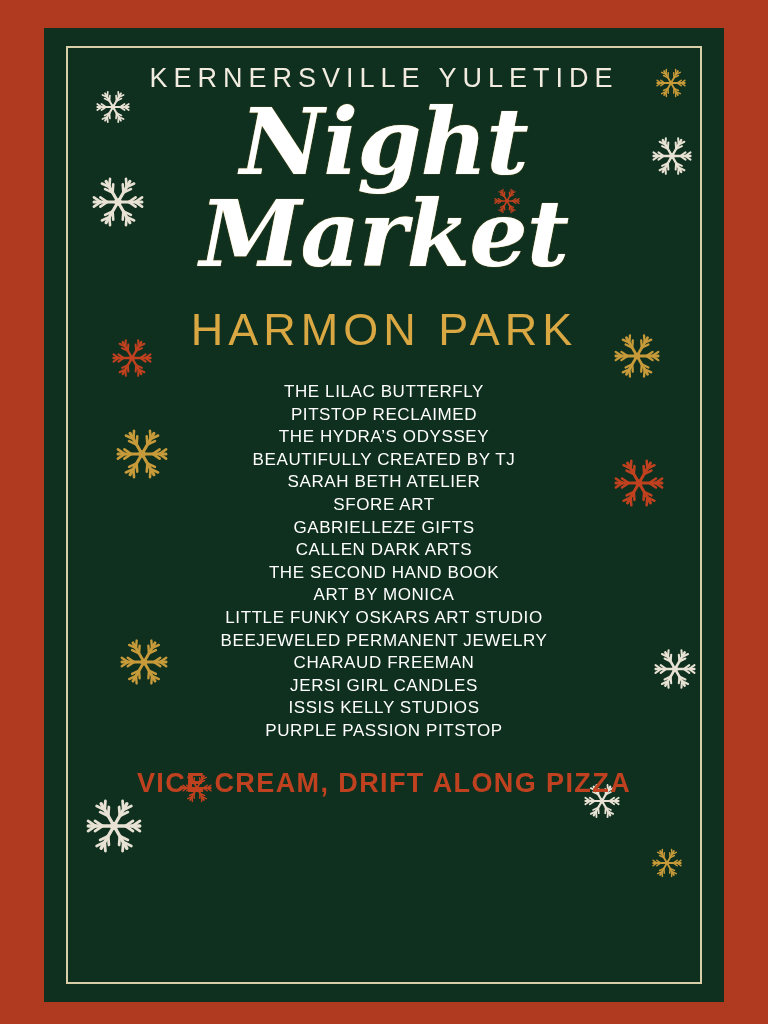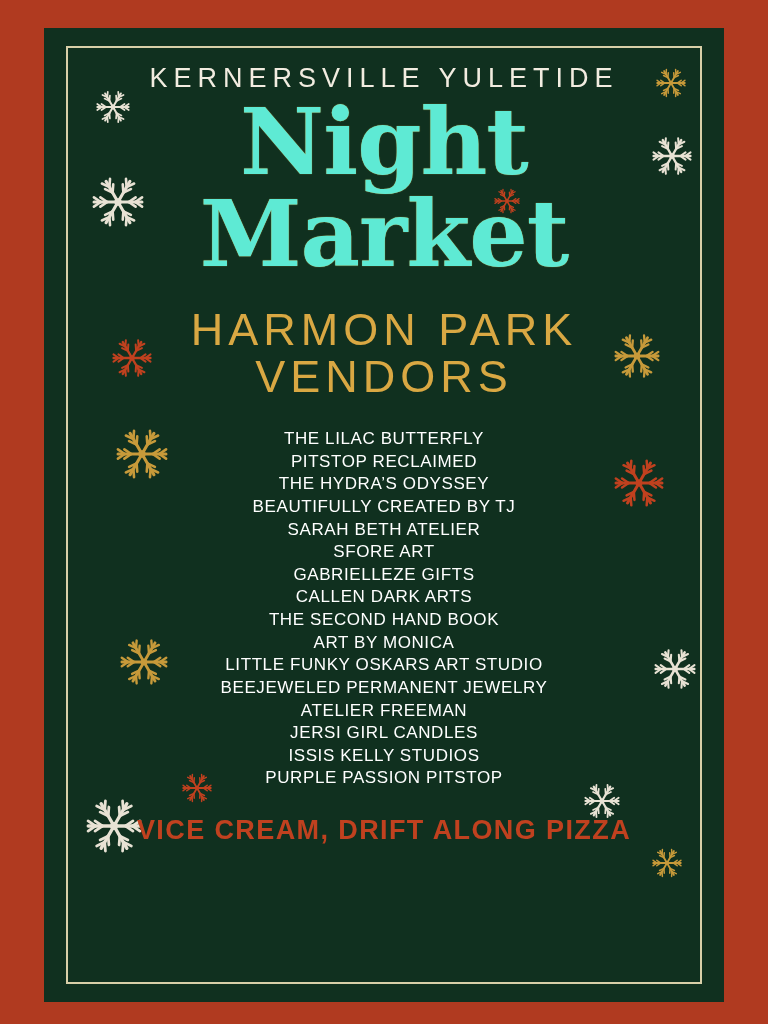--- a/index.html
+++ b/index.html
@@ -51,22 +51,23 @@
   .title-top {
     color: #f2ece0;
     font-size: 27px;
     letter-spacing: 6px;
     font-weight: 400;
     margin: 0;
     line-height: 1.1;
     font-family: "Liberation Sans", sans-serif;
   }
   .script {
-    color: #5eead4;
+    color: #ffffff;
     font-family: "DejaVu Serif", serif;
+    font-style: italic;
     font-size: 92px;
     font-weight: 700;
     line-height: 1.0;
     margin: 2px 0 0 0;
     letter-spacing: -1px;
     text-shadow: 0 0 1px #d9a843;
   }
   .subtitle {
     color: #d9a843;
     font-size: 45px;
@@ -640,37 +641,36 @@
             <circle cx="15" cy="15" r="2.1" fill="#c79a3a"></circle>
           </svg>
         </div>
       </div>
 
     <div class="content">
       <h1 class="title-top">KERNERSVILLE YULETIDE</h1>
       <div class="script">Night Market</div>
       <h2 class="subtitle">
         <span>HARMON PARK</span>
-        <span class="line2">VENDORS</span>
       </h2>
 
       <ul class="vendor-list" id="vendor-list">
           <li>THE LILAC BUTTERFLY</li>
           <li>PITSTOP RECLAIMED</li>
           <li>THE HYDRA’S ODYSSEY</li>
           <li>BEAUTIFULLY CREATED BY TJ</li>
           <li>SARAH BETH ATELIER</li>
           <li>SFORE ART</li>
           <li>GABRIELLEZE GIFTS</li>
           <li>CALLEN DARK ARTS</li>
           <li>THE SECOND HAND BOOK</li>
           <li>ART BY MONICA</li>
           <li>LITTLE FUNKY OSKARS ART STUDIO</li>
           <li>BEEJEWELED PERMANENT JEWELRY</li>
-          <li>ATELIER FREEMAN</li>
+          <li>CHARAUD FREEMAN</li>
           <li>JERSI GIRL CANDLES</li>
           <li>ISSIS KELLY STUDIOS</li>
           <li>PURPLE PASSION PITSTOP</li>
         </ul>
 
       <div class="food">
         <span>VICE CREAM, DRIFT ALONG PIZZA</span>
         
       </div>
     </div>

